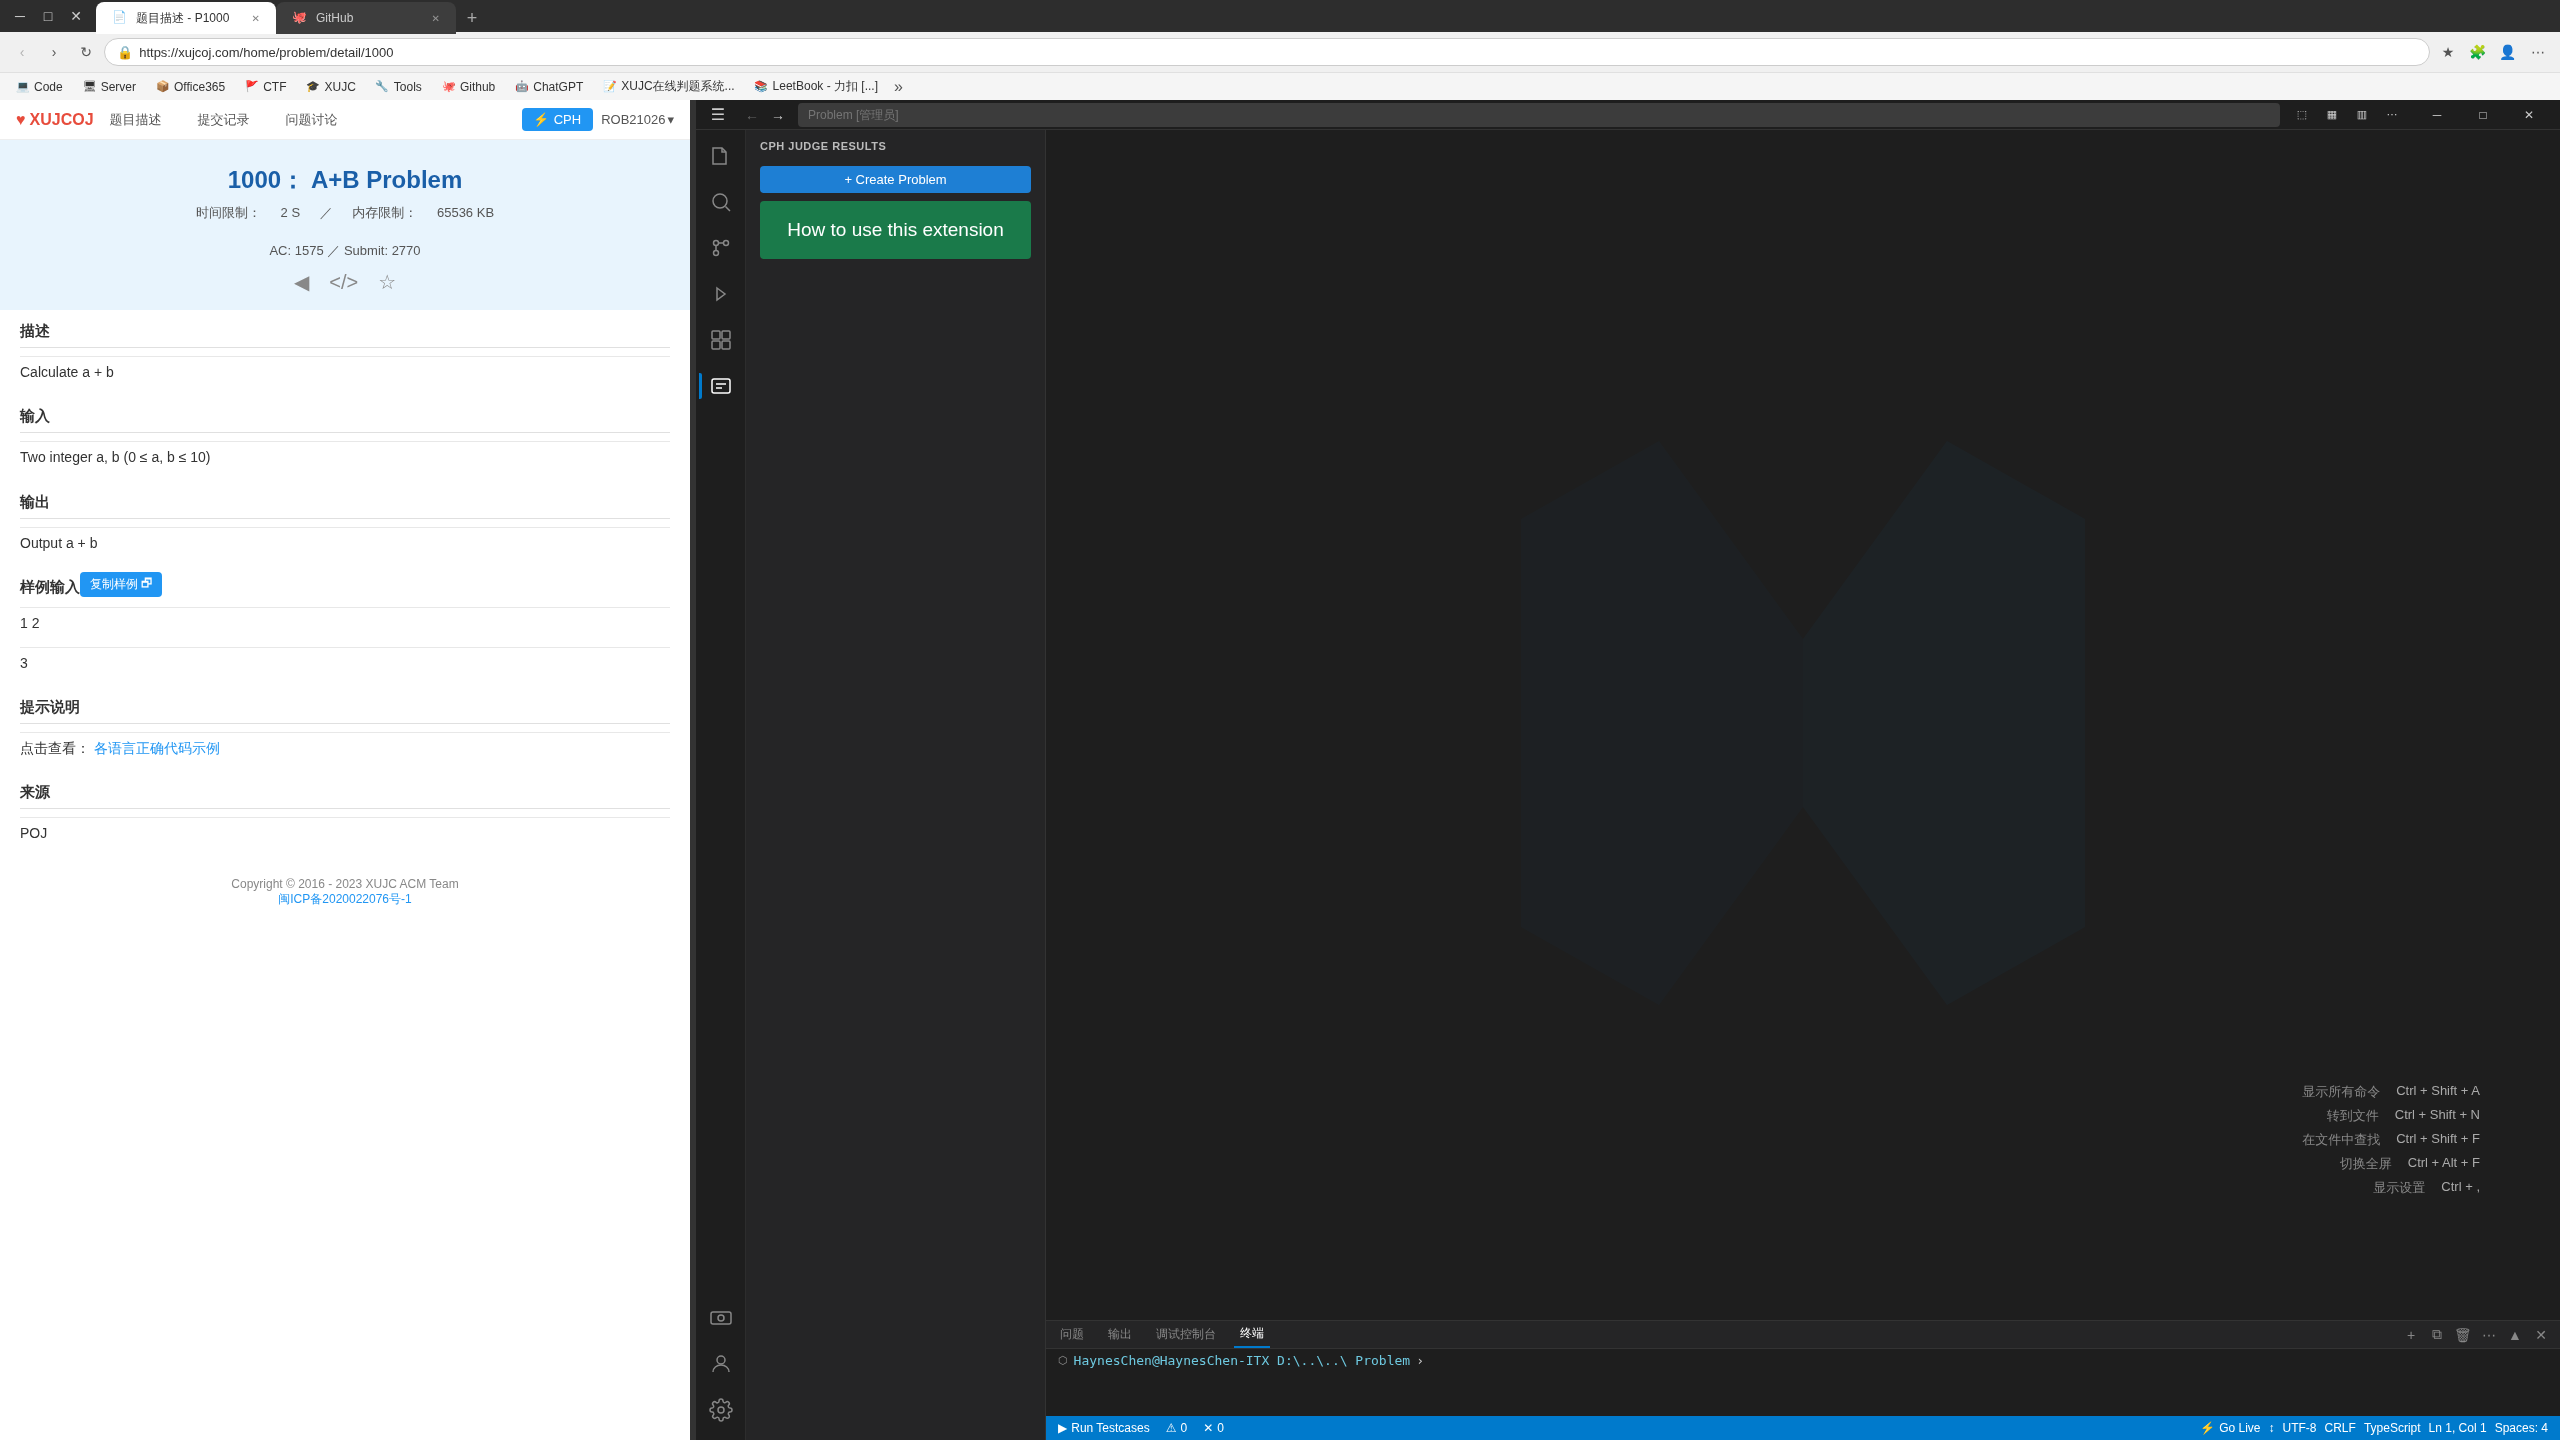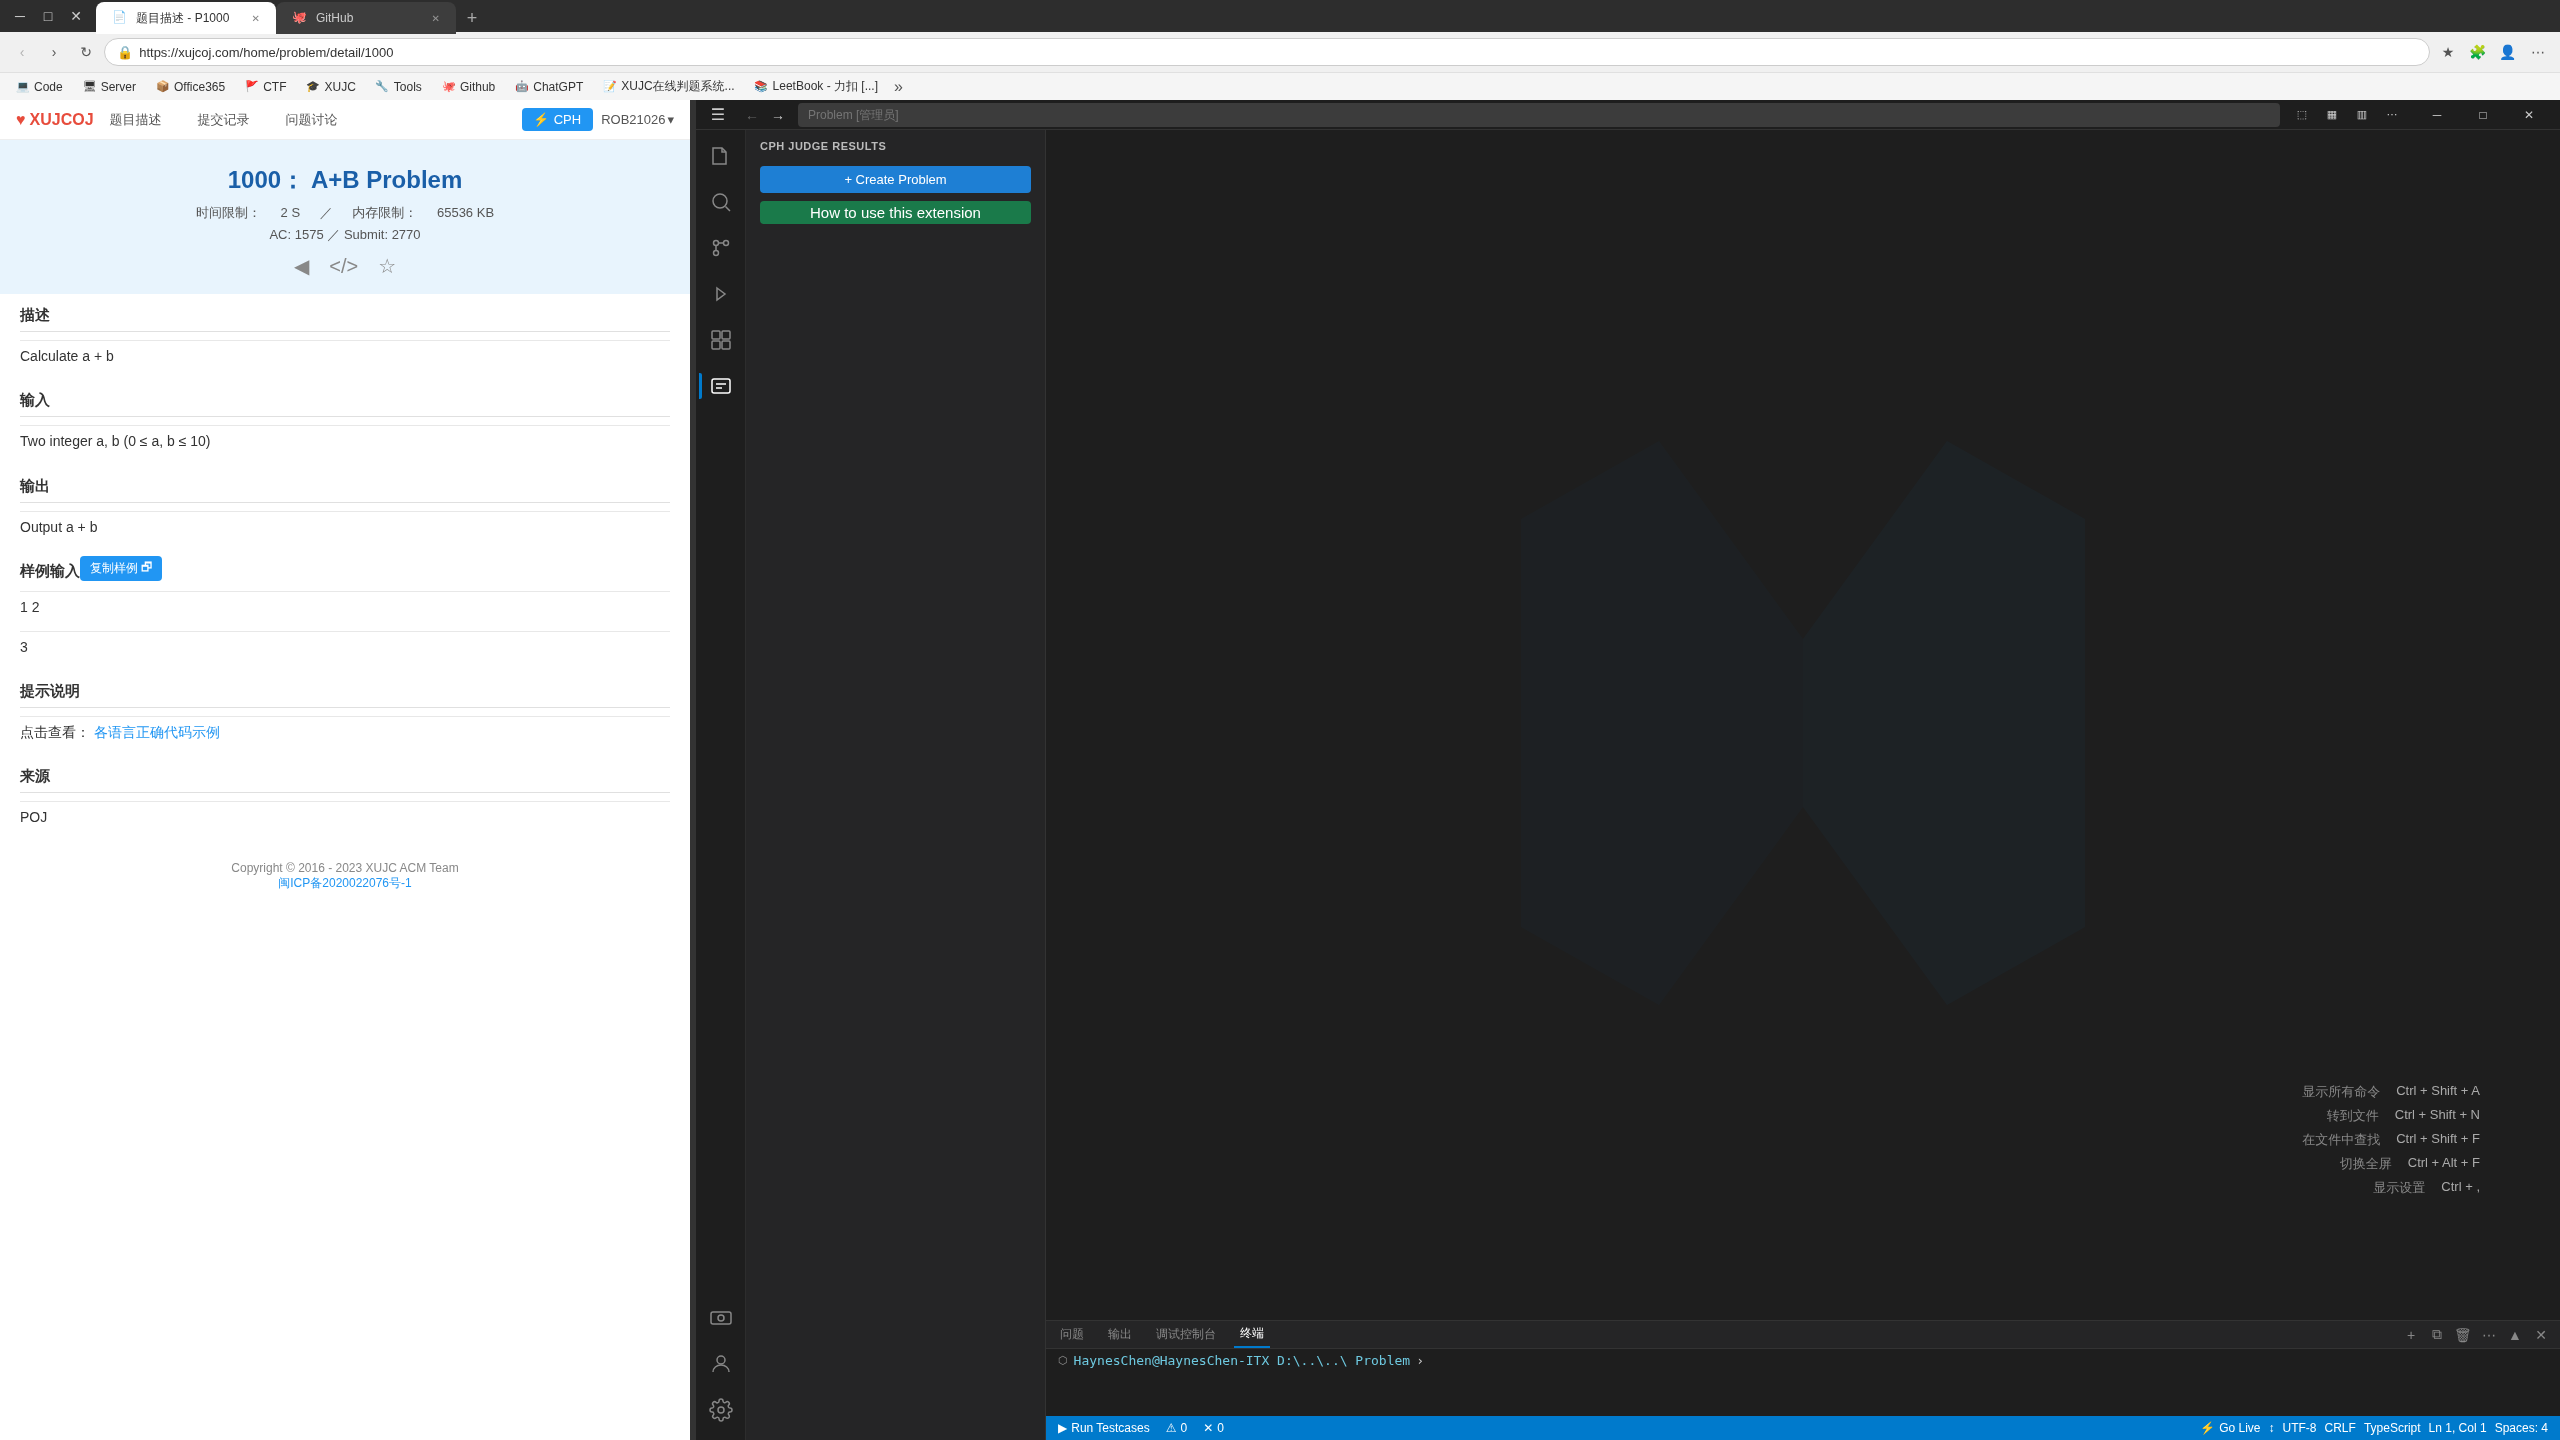--- a/index.html
+++ b/index.html
@@ -35,21 +35,21 @@
     .xujcoj-logo { color: #e74c3c; font-weight: bold; font-size: 16px; display: flex; align-items: center; gap: 4px; }
     .xujcoj-nav-links { display: flex; gap: 36px; }
     .xujcoj-nav-link { font-size: 13px; color: #555; cursor: pointer; text-decoration: none; }
     .xujcoj-nav-right { margin-left: auto; display: flex; align-items: center; gap: 8px; }
     .cph-btn { background: #2196f3; color: #fff; border: none; border-radius: 4px; padding: 4px 12px; font-size: 13px; cursor: pointer; display: flex; align-items: center; gap: 4px; }
     .user-dropdown { font-size: 13px; color: #555; cursor: pointer; display: flex; align-items: center; gap: 2px; }
 
     
     .problem-header { background: #e8f4fd; padding: 24px 16px 16px; text-align: center; }
     .problem-title { font-size: 24px; color: #1a5fa8; font-weight: 600; margin-bottom: 8px; }
-    .problem-meta { font-size: 13px; color: #555; margin-bottom: 4px; }
+    .problem-meta { font-size: 13px; color: #555; margin-bottom: 20px; }
     .problem-meta span { margin: 0 8px; }
     .problem-stats { font-size: 13px; color: #555; margin-top: 4px; }
     .problem-actions { display: flex; justify-content: center; gap: 20px; margin-top: 10px; }
     .problem-action-btn { background: none; border: none; font-size: 20px; cursor: pointer; color: #888; }
 
     .problem-body { padding: 0 20px; }
     .section-header { font-size: 15px; font-weight: 600; color: #333; padding: 12px 0 6px; border-bottom: 1px solid #e0e0e0; margin-bottom: 8px; }
     .section-content { font-size: 14px; color: #333; margin-bottom: 12px; line-height: 1.6; }
     .section-divider { border: none; border-top: 1px solid #e8e8e8; margin: 4px 0; }
 
@@ -85,21 +85,21 @@
     .activity-item.active { color: #fff; }
     .activity-item.active::before { content: ''; position: absolute; left: 0; width: 3px; height: 26px; background: #007acc; border-radius: 0 2px 2px 0; }
     .activity-spacer { flex: 1; }
     .activity-bottom { display: flex; flex-direction: column; align-items: center; gap: 2px; padding-bottom: 4px; }
 
     
     .cph-panel { width: 300px; background: #252526; border-right: 1px solid #333; flex-shrink: 0; overflow-y: auto; }
     .cph-panel-title { font-size: 11px; font-weight: 600; color: #bbb; text-transform: uppercase; padding: 10px 14px 6px; letter-spacing: 0.5px; }
     .cph-no-problem { font-size: 13px; color: #bbb; padding: 12px 14px; line-height: 1.5; }
     .cph-create-btn { margin: 8px 14px; background: #1e7fd4; color: #fff; border: none; border-radius: 4px; padding: 6px 12px; font-size: 13px; cursor: pointer; width: calc(100% - 28px); display: flex; align-items: center; justify-content: center; gap: 6px; }
-    .cph-howto-btn { margin: 4px 14px; background: #1a7a4a; color: #fff; border: none; border-radius: 4px; padding: 3px 12px; font-size: 15px; cursor: pointer; width: calc(100% - 28px); display: flex; align-items: center; justify-content: center; gap: 6px; }
+    .cph-howto-btn { margin: 4px 14px; background: #1a7a4a; color: #fff; border: none; border-radius: 4px; padding: 18px 12px; font-size: 19px; cursor: pointer; width: calc(100% - 28px); display: flex; align-items: center; justify-content: center; gap: 6px; }
 
     
     .vscode-editor { flex: 1; background: #1e1e1e; display: flex; flex-direction: column; position: relative; overflow: hidden; }
     .vscode-editor-bg { flex: 1; display: flex; align-items: center; justify-content: center; position: relative; overflow: hidden; }
     .vscode-shortcuts { position: absolute; bottom: 120px; right: 80px; color: #888; font-size: 13px; }
     .shortcut-row { display: flex; justify-content: flex-end; gap: 16px; padding: 3px 0; }
     .shortcut-label { color: #888; font-size: 13px; text-align: right; }
     .shortcut-key { color: #aaa; font-size: 13px; white-space: nowrap; }
 
     

